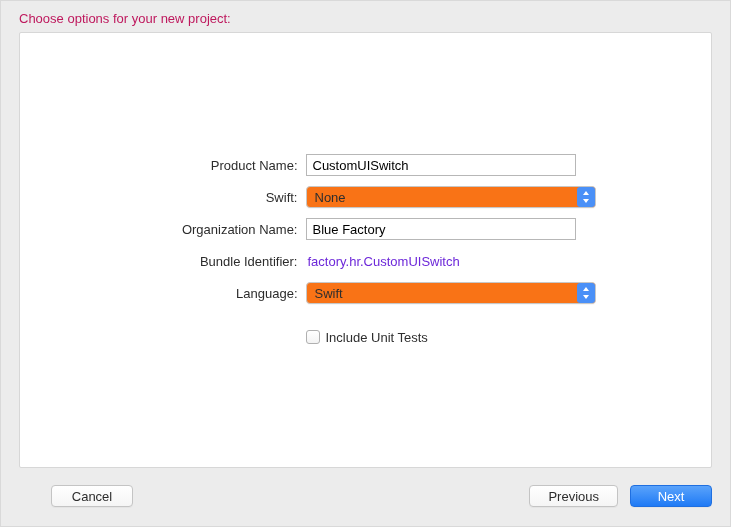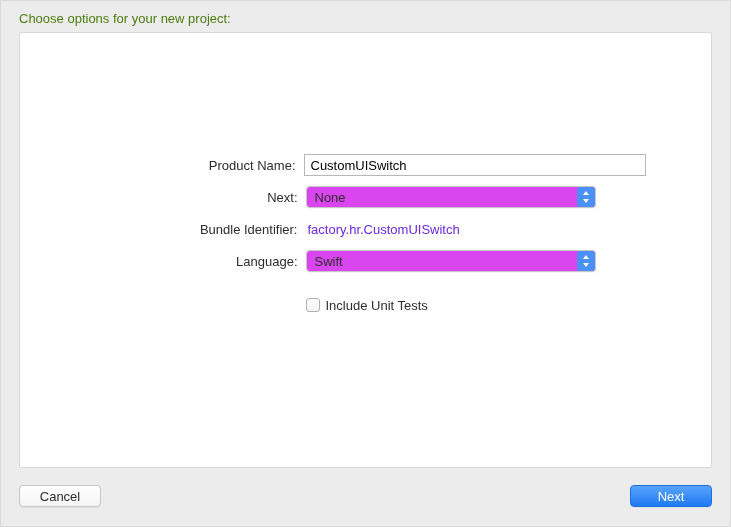--- a/index.html
+++ b/index.html
@@ -14,21 +14,21 @@
   .window {
     width: 731px; height: 527px;
     background: #ececec;
     display: flex;
     flex-direction: column;
     border: 1px solid #d9d9d9;
   }
   .header {
     padding: 10px 18px 6px 18px;
     font-size: 13px;
-    color: #4d7c0f;
+    color: #be185d;
   }
   .panel {
     flex: 1;
     margin: 0 18px 10px 18px;
     background: #ffffff;
     border: 1px solid #d7d7d7;
     border-radius: 2px;
     position: relative;
     padding-top: 120px;
   }
@@ -48,38 +48,38 @@
     padding-right: 8px;
     color: #2c2c2c;
     font-size: 13px;
   }
   .field {
     flex: 1;
     display: flex;
     align-items: center;
   }
   .text-input {
-    width: 342px;
+    width: 270px;
     height: 22px;
     padding: 2px 6px;
     font-size: 13px;
     font-family: inherit;
     border: 1px solid #b7b7b7;
     border-radius: 0;
     background: #fff;
     outline: none;
   }
   .text-input.focused {
     border: 1px solid #9bb6d7;
     box-shadow: 0 0 0 3px #a8cdf3;
   }
   .popup {
     width: 290px;
     height: 22px;
-    background: #d946ef;
+    background: #f97316;
     border: 1px solid #c7c7c7;
     border-radius: 4px;
     display: flex;
     align-items: center;
     padding: 0 0 0 8px;
     font-size: 13px;
     position: relative;
     box-shadow: 0 1px 0 rgba(0,0,0,0.03);
     cursor: default;
     gap: 38px;
@@ -123,20 +123,21 @@
     font-size: 13px;
     border-radius: 4px;
     border: 1px solid #c4c4c4;
     background: linear-gradient(#ffffff,#f5f5f5);
     color: #2c2c2c;
     display: inline-flex;
     align-items: center;
     justify-content: center;
     cursor: default;
     box-shadow: 0 1px 0 rgba(0,0,0,0.03);
+    margin-left: 32px;
   }
   .btn.primary {
     background: linear-gradient(#5aa3fb,#1f7af5);
     border: 1px solid #1f6fe0;
     color: #fff;
   }
   .footer-spacer { flex: 1; }
   .footer .btn + .btn { margin-left: 12px; }
 </style>
 </head>
@@ -150,36 +151,42 @@
     <div class="form">
 
       <div class="row">
         <div class="label">Product Name:</div>
         <div class="field">
           <input class="text-input" type="text" value="CustomUISwitch" style="">
         </div>
       </div>
 
       <div class="row">
-        <div class="label">Next:</div>
+        <div class="label">Swift:</div>
         <div class="field">
           <div class="popup">
             <span class="popup-value">None</span>
             <span class="popup-arrows">
               <svg width="8" height="6" viewBox="0 0 8 6">
                   <path d="M4 0 L7 4 L1 4 Z" fill="#fff"></path>
                 </svg>
               <svg width="8" height="6" viewBox="0 0 8 6">
                   <path d="M4 6 L7 2 L1 2 Z" fill="#fff"></path>
                 </svg>
             </span>
           </div>
         </div>
       </div>
 
+      <div class="row">
+        <div class="label">Organization Name:</div>
+        <div class="field">
+          <input class="text-input" type="text" value="Blue Factory" style="">
+        </div>
+      </div>
 
 
       <div class="row">
         <div class="label">Bundle Identifier:</div>
         <div class="field">
           <span class="static-value">factory.hr.CustomUISwitch</span>
         </div>
       </div>
 
       <div class="row">
@@ -206,16 +213,17 @@
           <span>Include Unit Tests</span>
         </div>
       </div>
 
     </div>
   </div>
 
   <div class="footer">
     <span class="btn">Cancel</span>
     <span class="footer-spacer"></span>
+    <span class="btn">Previous</span>
     <span class="btn primary">Next</span>
   </div>
 
 </div>
 
 </body></html>

